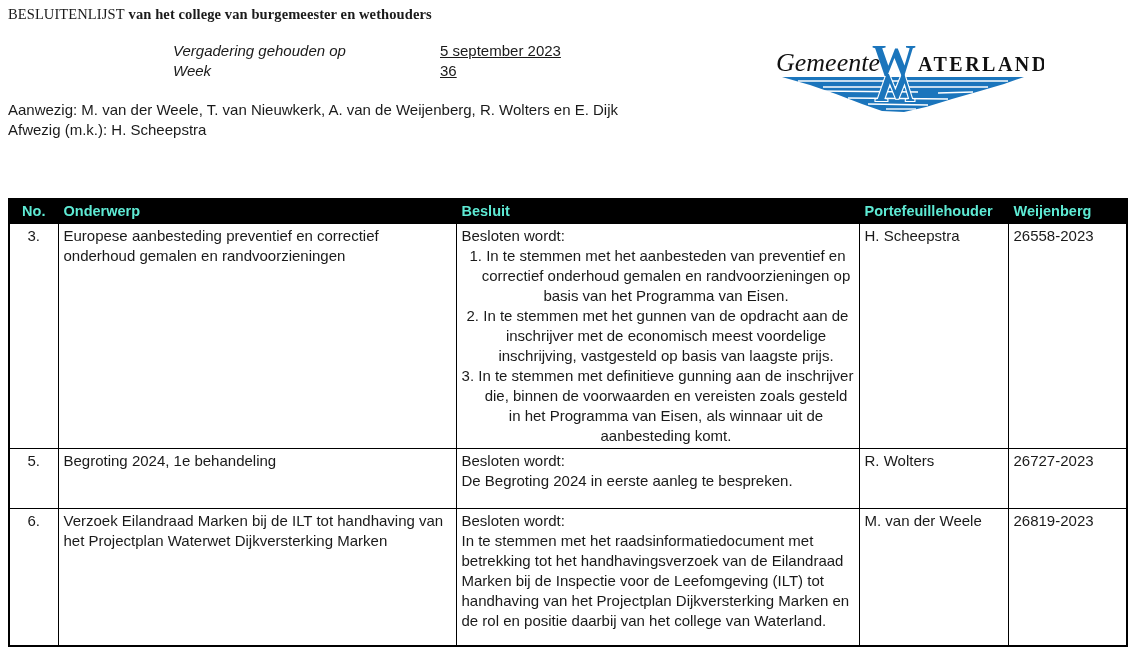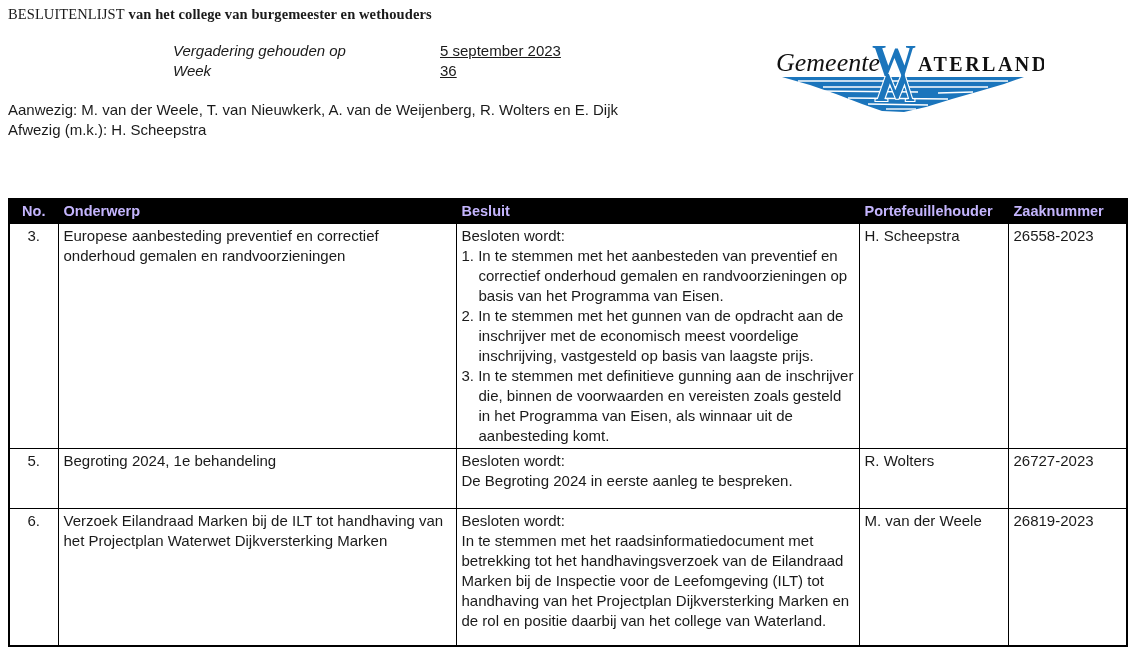--- a/index.html
+++ b/index.html
@@ -24,32 +24,32 @@
   table.decisions { position:absolute; left:8px; top:198px; width:1118px;
     border-collapse:collapse; table-layout:fixed; font-size:15px; }
   table.decisions, table.decisions td, table.decisions th { border:1px solid #000; }
   table.decisions { border:2px solid #000; }
   col.c-no  { width:49px; }
   col.c-ond { width:398px; }
   col.c-bes { width:403px; }
   col.c-port{ width:149px; }
   col.c-zaak{ width:119px; }
 
-  table.decisions th { background:#000; color:#c4b5fd; font-weight:bold; font-size:14.5px;
+  table.decisions th { background:#000; color:#5eead4; font-weight:bold; font-size:14.5px;
     height:24px; text-align:left; padding:1px 5px; }
   table.decisions th.center { text-align:center; padding:1px 2px; }
 
   table.decisions td { vertical-align:top; padding:2px 5px 2px 5px; line-height:20px; }
   td.no-cell { text-align:center; padding-left:2px; padding-right:2px; }
 
   tr.row-0 td { height:223px; }
   tr.row-1 td { height:60px; }
   tr.row-2 td { height:138px; }
 
-  .besluit-item { padding-left:17px; text-indent:-17px; }
+  .besluit-item { padding-left:17px; text-indent:-17px;text-align:center; }
 </style>
 </head>
 <body>
 
 <div class="page">
 
   <div class="doc-title">
     <span class="prefix">BESLUITENLIJST</span><span class="rest">van het college van burgemeester en wethouders</span>
   </div>
 
@@ -90,21 +90,21 @@
         <col class="c-bes">
         <col class="c-port">
         <col class="c-zaak">
     </colgroup>
     <thead>
       <tr>
         <th class="center">No.</th>
         <th>Onderwerp</th>
         <th>Besluit</th>
         <th>Portefeuillehouder</th>
-        <th>Zaaknummer</th>
+        <th>Weijenberg</th>
       </tr>
     </thead>
     <tbody>
         <tr class="row-0">
           <td class="no-cell">3.</td>
           <td>Europese aanbesteding preventief en correctief onderhoud gemalen en randvoorzieningen</td>
           <td>
             <div>Besloten wordt:</div>
             <div class="besluit-item">1. In te stemmen met het aanbesteden van preventief en correctief onderhoud gemalen en randvoorzieningen op basis van het Programma van Eisen.</div>
             <div class="besluit-item">2. In te stemmen met het gunnen van de opdracht aan de inschrijver met de economisch  meest voordelige inschrijving, vastgesteld op basis van laagste prijs.</div>

